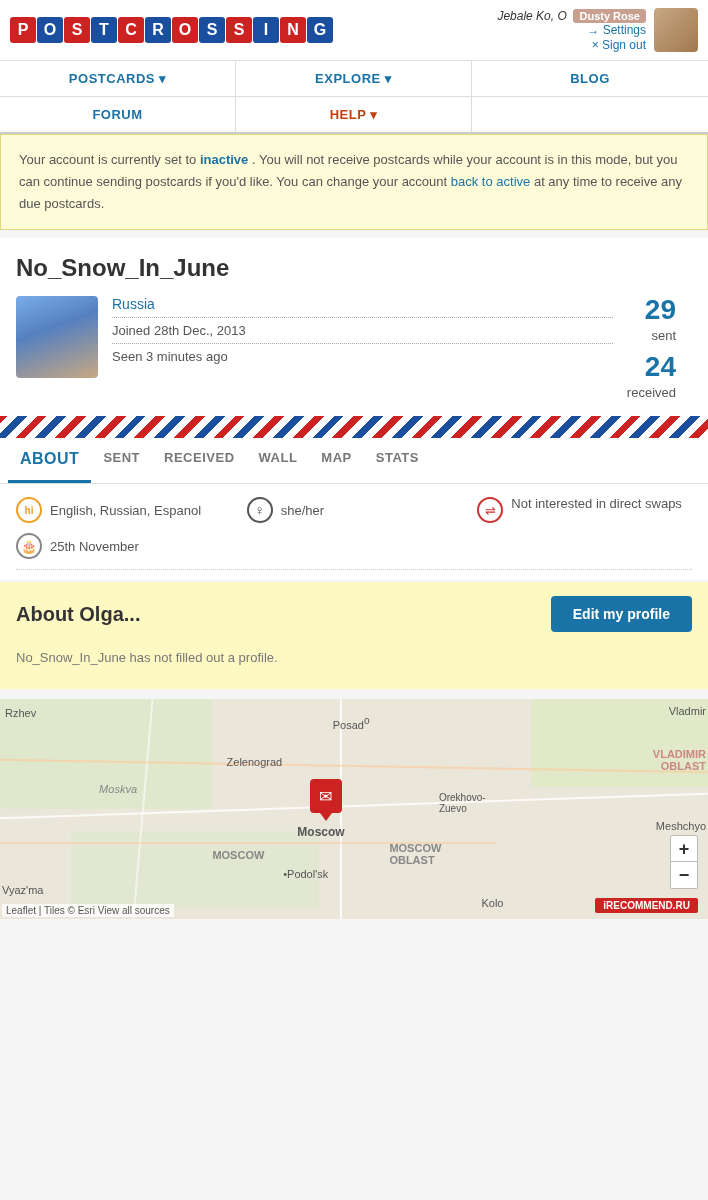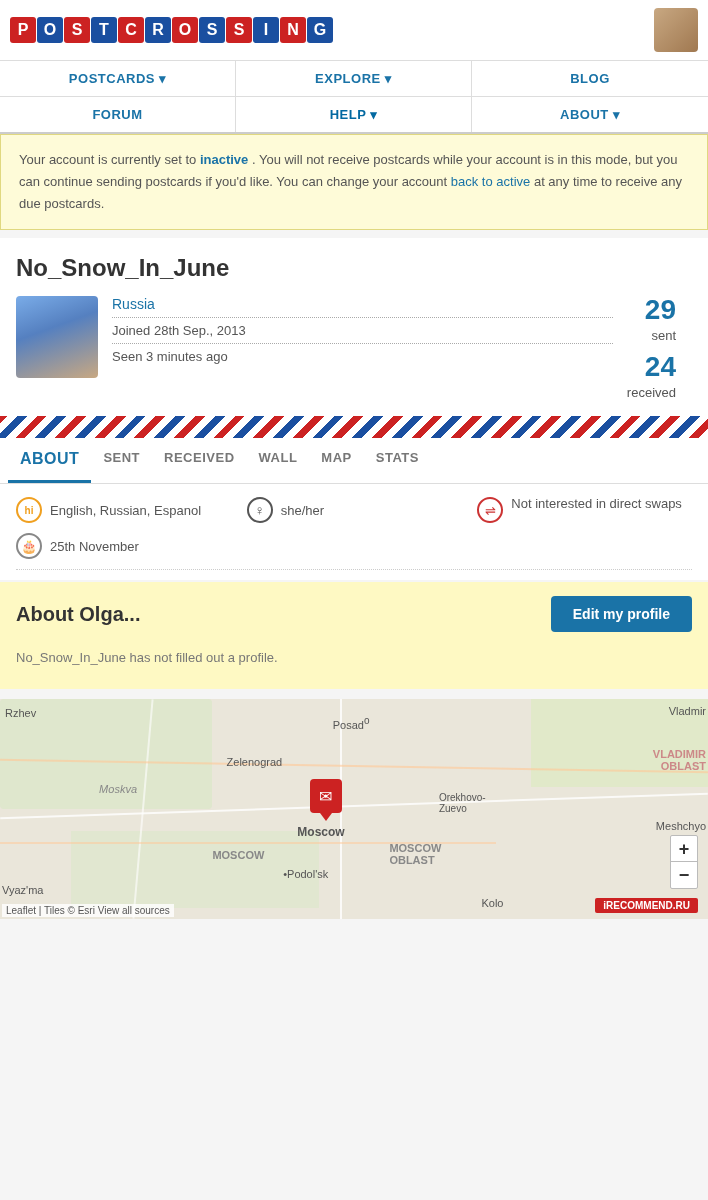--- a/index.html
+++ b/index.html
@@ -17,64 +17,71 @@
     <span style="display:inline-flex;align-items:center;justify-content:center;width:26px;height:26px;font-weight:900;font-size:16px;color:#fff;background:#cc2222;border-radius:3px;">C</span>
     <span style="display:inline-flex;align-items:center;justify-content:center;width:26px;height:26px;font-weight:900;font-size:16px;color:#fff;background:#1a4fa0;border-radius:3px;">R</span>
     <span style="display:inline-flex;align-items:center;justify-content:center;width:26px;height:26px;font-weight:900;font-size:16px;color:#fff;background:#cc2222;border-radius:3px;">O</span>
     <span style="display:inline-flex;align-items:center;justify-content:center;width:26px;height:26px;font-weight:900;font-size:16px;color:#fff;background:#1a4fa0;border-radius:3px;">S</span>
     <span style="display:inline-flex;align-items:center;justify-content:center;width:26px;height:26px;font-weight:900;font-size:16px;color:#fff;background:#cc2222;border-radius:3px;">S</span>
     <span style="display:inline-flex;align-items:center;justify-content:center;width:26px;height:26px;font-weight:900;font-size:16px;color:#fff;background:#1a4fa0;border-radius:3px;">I</span>
     <span style="display:inline-flex;align-items:center;justify-content:center;width:26px;height:26px;font-weight:900;font-size:16px;color:#fff;background:#cc2222;border-radius:3px;">N</span>
     <span style="display:inline-flex;align-items:center;justify-content:center;width:26px;height:26px;font-weight:900;font-size:16px;color:#fff;background:#1a4fa0;border-radius:3px;">G</span>
   </div>
   <div style="display:flex; align-items:center; gap:8px;">
+    <div style="text-align:right;">
+      <div style="font-size:12px; font-style:italic; color:#333;">
+        <span>Jebale Ko, O</span>
+        &nbsp;<span style="background:#c8a090;color:#fff;padding:1px 6px;border-radius:3px;font-size:11px;font-weight:bold;font-style:normal;">Dusty Rose</span>
+      </div>
+      <div style="display:flex; flex-direction:column; align-items:flex-end; gap:1px;">
+        <a href="#" style="color:#1a73a7;text-decoration:none;font-size:12px;">→ Settings</a>
+        <a href="#" style="color:#1a73a7;text-decoration:none;font-size:12px;">× Sign out</a>
+      </div>
+    </div>
     <div style="width:44px;height:44px;border-radius:4px;overflow:hidden;background:linear-gradient(135deg,#c8a882 0%,#a07850 100%);"></div>
   </div>
 </div>
 
 <div style="display:grid;grid-template-columns:1fr 1fr 1fr;background:#fff;border-bottom:1px solid #ddd;">
   <div style="text-align:center;padding:10px 4px;font-size:13px;font-weight:bold;color:#1a73a7;cursor:pointer;text-transform:uppercase;letter-spacing:0.5px;border-right:1px solid #ddd;">
     <span>POSTCARDS ▾</span>
   </div>
   <div style="text-align:center;padding:10px 4px;font-size:13px;font-weight:bold;color:#1a73a7;cursor:pointer;text-transform:uppercase;letter-spacing:0.5px;border-right:1px solid #ddd;">
     <span>EXPLORE ▾</span>
   </div>
   <div style="text-align:center;padding:10px 4px;font-size:13px;font-weight:bold;color:#1a73a7;cursor:pointer;text-transform:uppercase;letter-spacing:0.5px;">
     <span>BLOG</span>
   </div>
 </div>
 
 <div style="display:grid;grid-template-columns:1fr 1fr 1fr;background:#fff;border-bottom:2px solid #ccc;">
   <div style="text-align:center;padding:10px 4px;font-size:13px;font-weight:bold;color:#1a73a7;cursor:pointer;text-transform:uppercase;letter-spacing:0.5px;border-right:1px solid #ddd;">
     <span>FORUM</span>
   </div>
-  <div style="text-align:center;padding:10px 4px;font-size:13px;font-weight:bold;color:#0369a1;cursor:pointer;text-transform:uppercase;letter-spacing:0.5px;border-right:1px solid #ddd;">
+  <div style="text-align:center;padding:10px 4px;font-size:13px;font-weight:bold;color:#c2410c;cursor:pointer;text-transform:uppercase;letter-spacing:0.5px;border-right:1px solid #ddd;">
     <span>HELP ▾</span>
-  </div>
-  <div style="text-align:center;padding:10px 4px;font-size:13px;font-weight:bold;color:#1a73a7;cursor:pointer;text-transform:uppercase;letter-spacing:0.5px;">
-    <span>ABOUT ▾</span>
   </div>
 </div>
 
 <div style="background:#fefbd8;border:1px solid #e0d880;padding:14px 18px;font-size:13px;line-height:1.7;color:#555;">
   <span>Your account is currently set to </span>
   <a href="#" style="color:#1a73a7;font-weight:bold;text-decoration:none;">inactive</a>
   <span>. You will not receive postcards while your account is in this mode, but you can continue sending postcards if you'd like. You can change your account </span>
   <a href="#" style="color:#1a73a7;text-decoration:none;">back to active</a>
   <span> at any time to receive any due postcards.</span>
 </div>
 
 <div style="background:#fff;padding:16px;margin-top:8px;">
   <div style="font-size:24px;font-weight:bold;color:#333;margin-bottom:14px;">No_Snow_In_June</div>
   <div style="display:flex;gap:14px;align-items:flex-start;">
     <div style="width:82px;height:82px;border-radius:4px;overflow:hidden;flex-shrink:0;background:linear-gradient(160deg,#7aace8 0%,#5580c0 40%,#c8a882 100%);"></div>
     <div style="flex:1;">
       <div style="color:#1a73a7;font-size:14px;cursor:pointer;">Russia</div>
       <hr style="border:none;border-bottom:1px dotted #aaa;margin:5px 0;">
-      <div style="font-size:13px;color:#555;">Joined 28th Sep., 2013</div>
+      <div style="font-size:13px;color:#555;">Joined 28th Dec., 2013</div>
       <hr style="border:none;border-bottom:1px dotted #aaa;margin:5px 0;">
       <div style="font-size:13px;color:#555;">Seen 3 minutes ago</div>
     </div>
     <div style="display:flex;flex-direction:column;gap:4px;align-items:flex-end;padding-right:16px;">
       <div style="font-size:28px;font-weight:bold;color:#1a73a7;line-height:1;">29</div>
       <div style="font-size:13px;color:#555;margin-bottom:6px;">sent</div>
       <div style="font-size:28px;font-weight:bold;color:#1a73a7;line-height:1;">24</div>
       <div style="font-size:13px;color:#555;">received</div>
     </div>
   </div>

